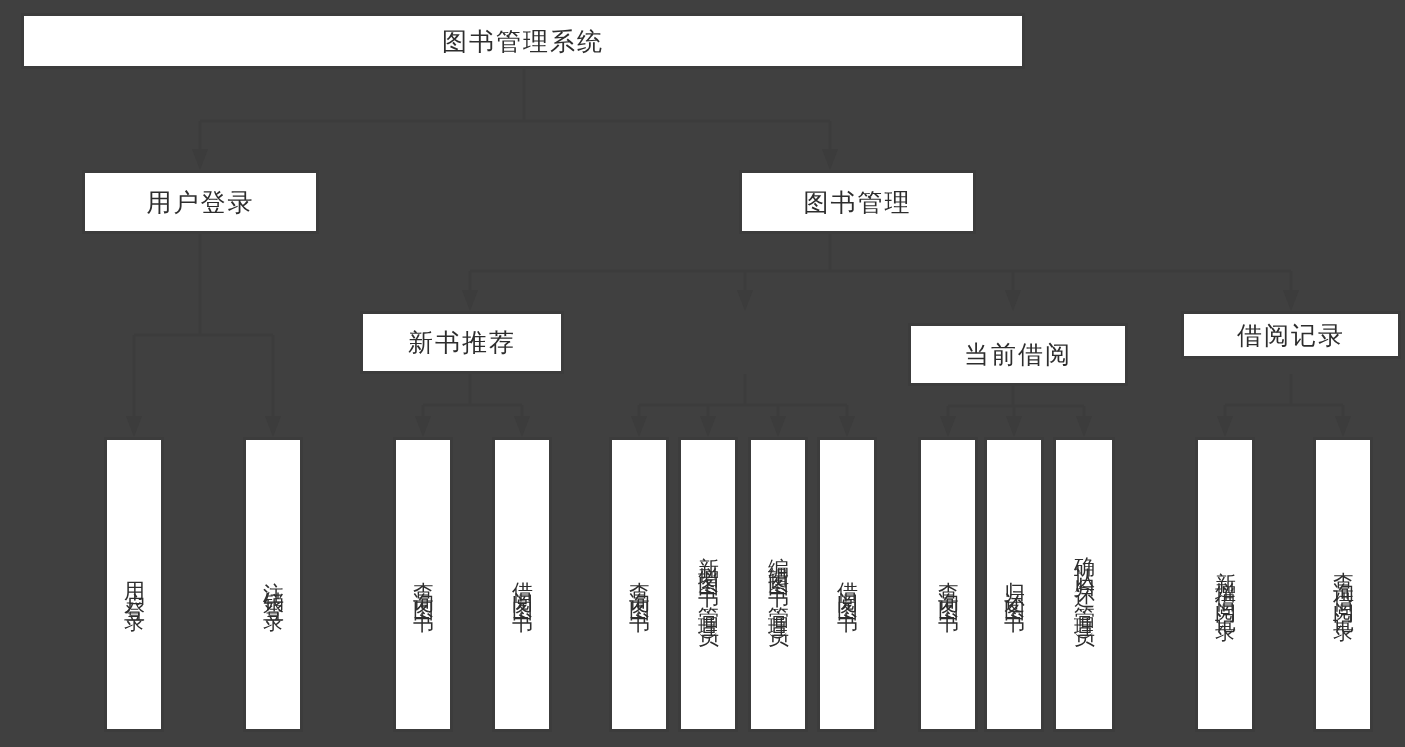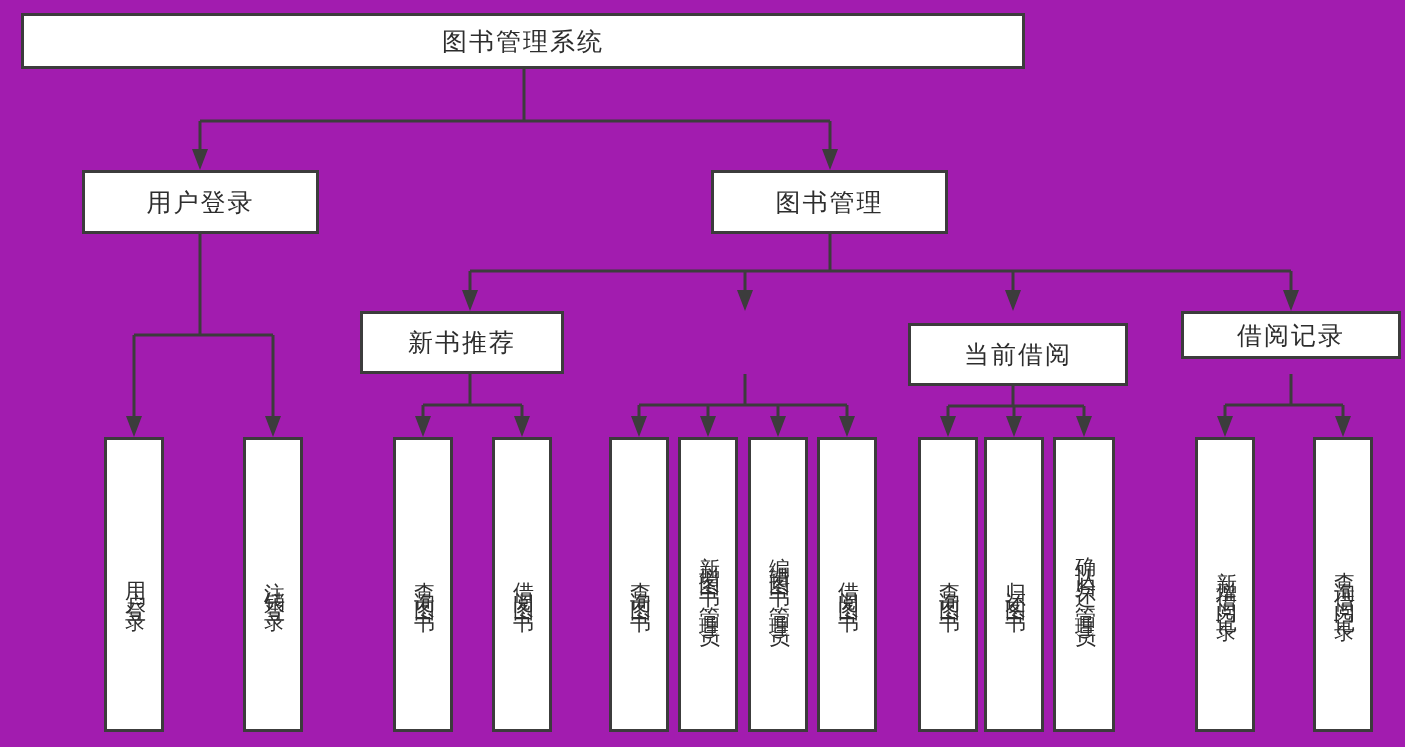--- a/index.html
+++ b/index.html
@@ -1,22 +1,22 @@
 <!DOCTYPE html>
 <html><head>
 <meta charset="utf-8">
 <style>
   html, body { margin: 0; padding: 0; background: #ffffff; }
   .stage {
     position: relative;
     width: 1405px;
     height: 747px;
-    background: #a21caf;
+    background: #404040;
     overflow: hidden;
-    font-family: Liberation Mono, monospace;
+    font-family: Liberation Serif, serif;
   }
   .connectors {
     position: absolute;
     left: 0; top: 0;
     width: 1405px; height: 747px;
     z-index: 1;
   }
   .connectors path.line {
     fill: none;
     stroke: #3c3c3c;
@@ -97,21 +97,21 @@
     </g>
   </svg>
 
   <div class="node h-node" style="left:21px; top:13px; width:1004px; height:56px;">
     <span>图书管理系统</span>
   </div>
 
   <div class="node h-node" style="left:82px; top:170px; width:237px; height:64px;">
     <span>用户登录</span>
   </div>
-  <div class="node h-node" style="left:711px; top:170px; width:237px; height:64px;">
+  <div class="node h-node" style="left:739px; top:170px; width:237px; height:64px;">
     <span>图书管理</span>
   </div>
 
   <div class="node h-node" style="left:360px; top:311px; width:204px; height:63px;">
     <span>新书推荐</span>
   </div>
   <div class="node h-node" style="left:908px; top:323px; width:220px; height:63px;">
     <span>当前借阅</span>
   </div>
   <div class="node h-node" style="left:1181px; top:311px; width:220px; height:48px;">

